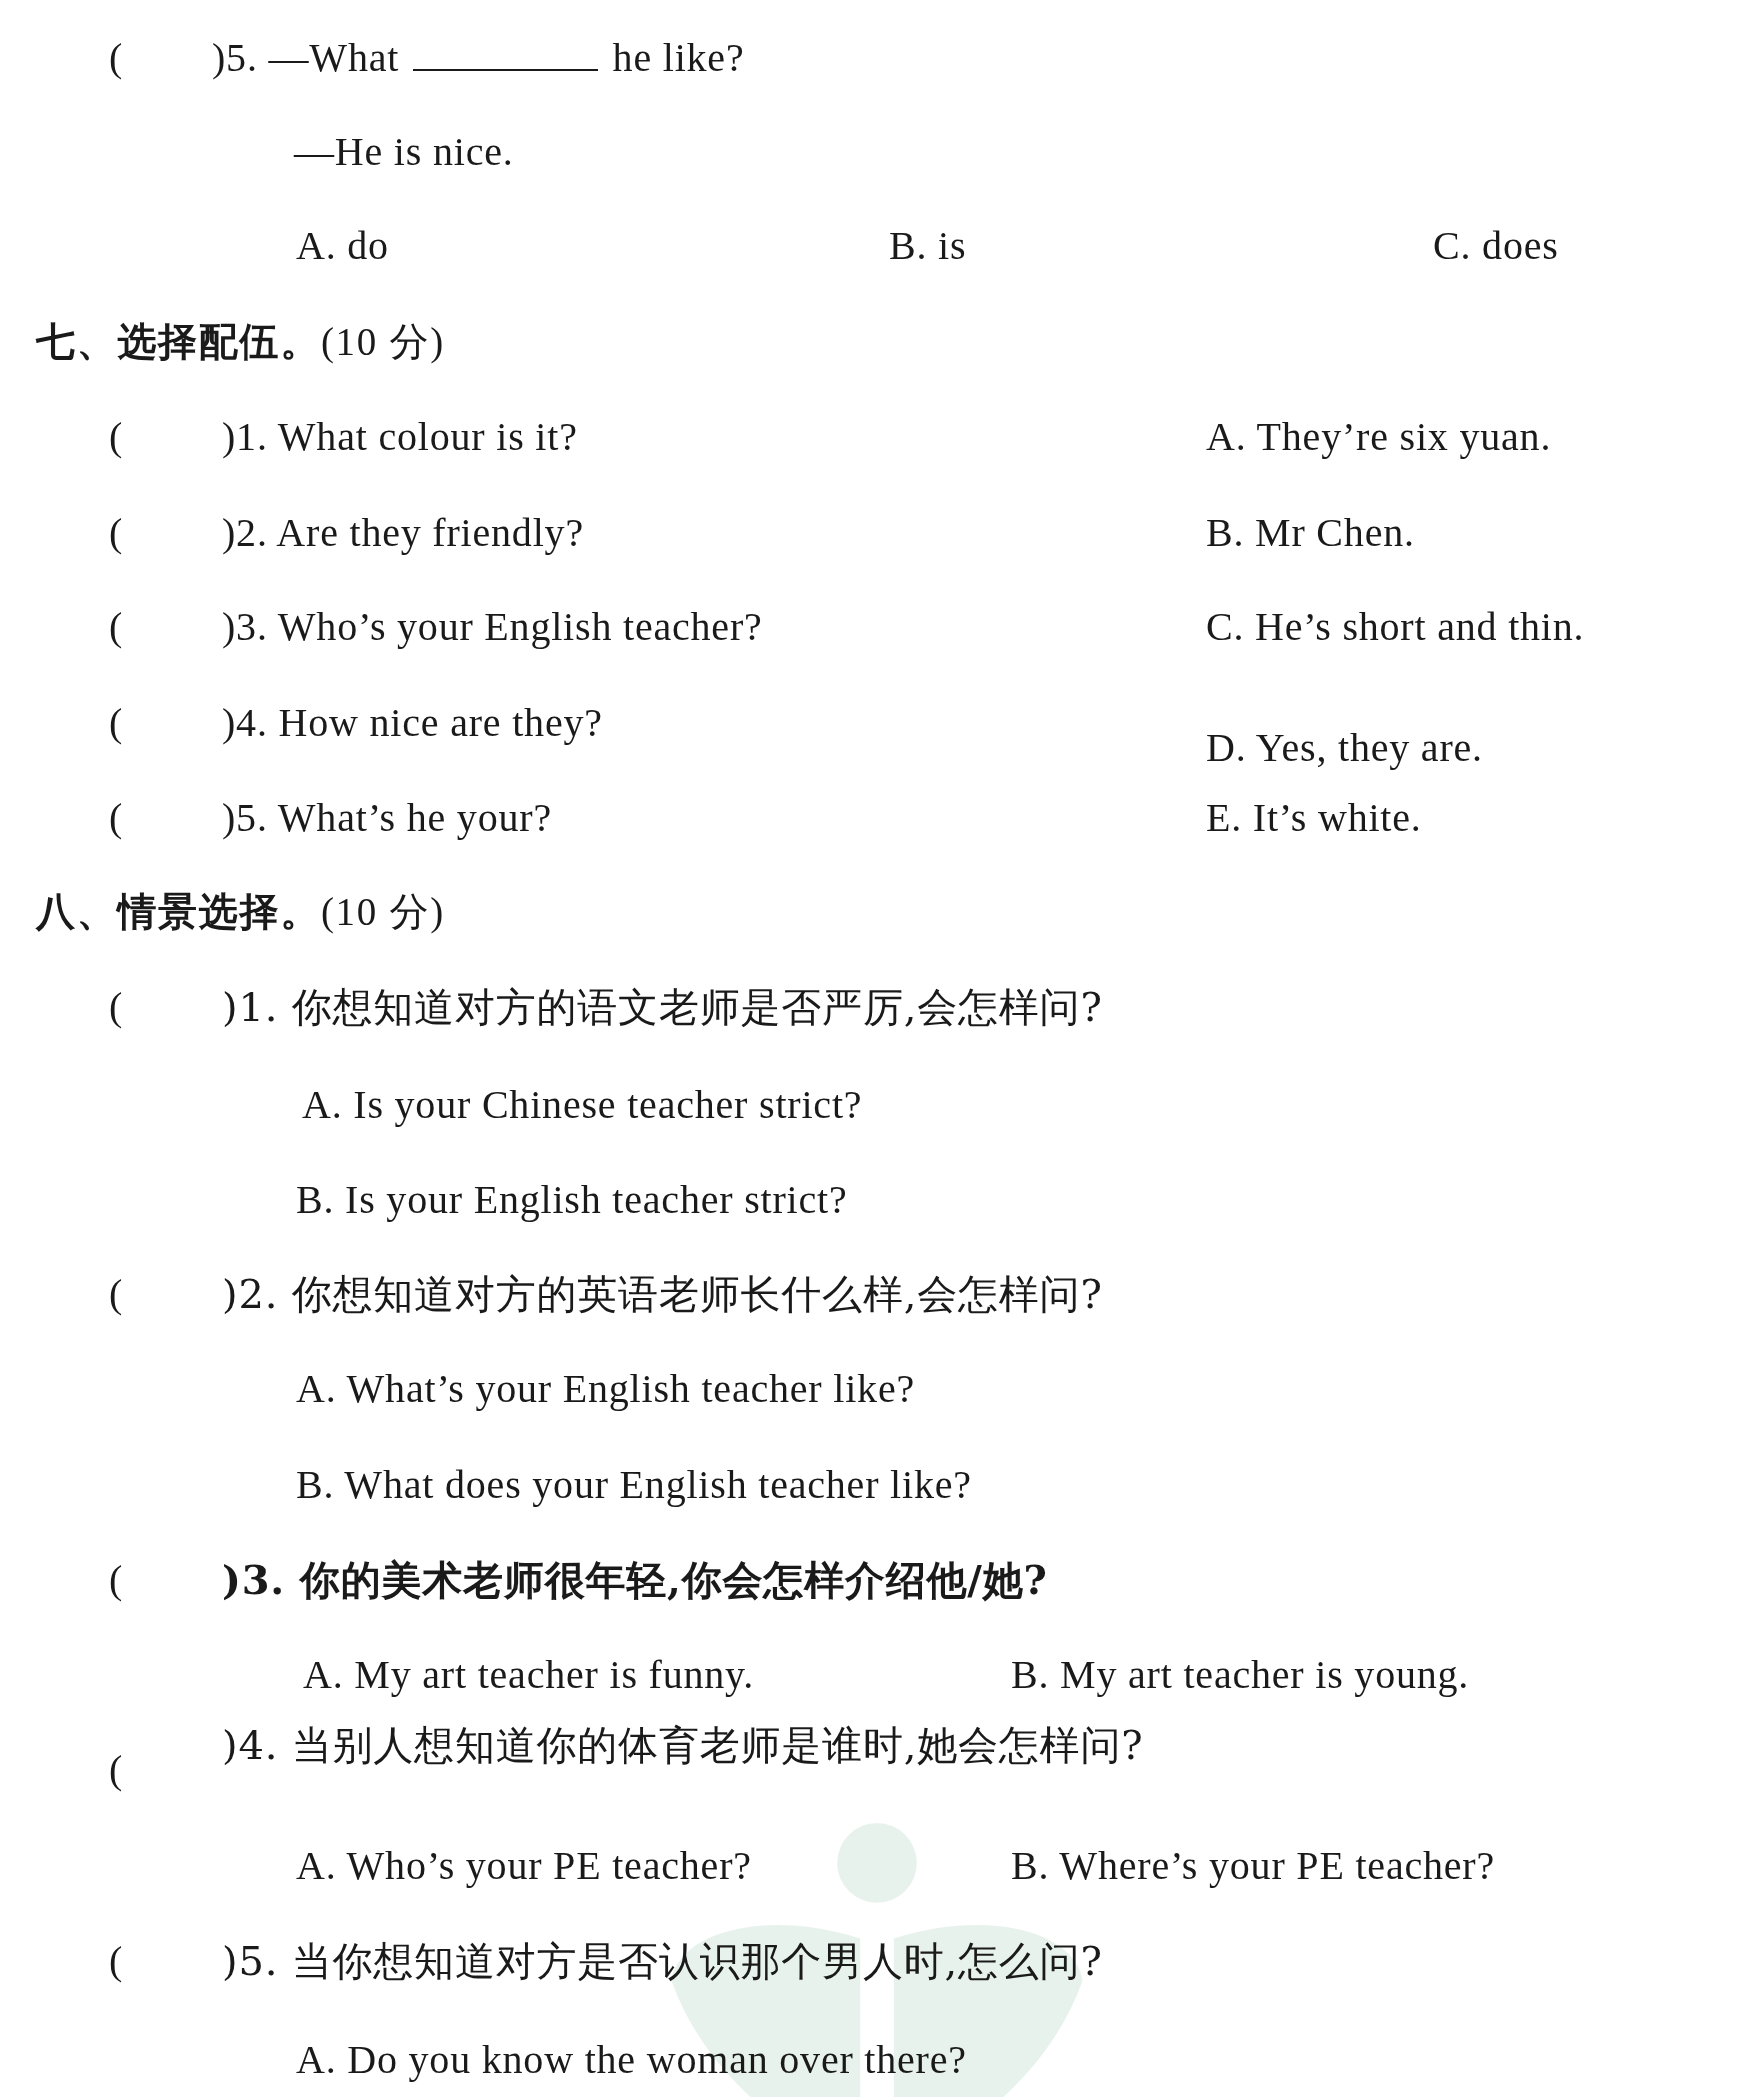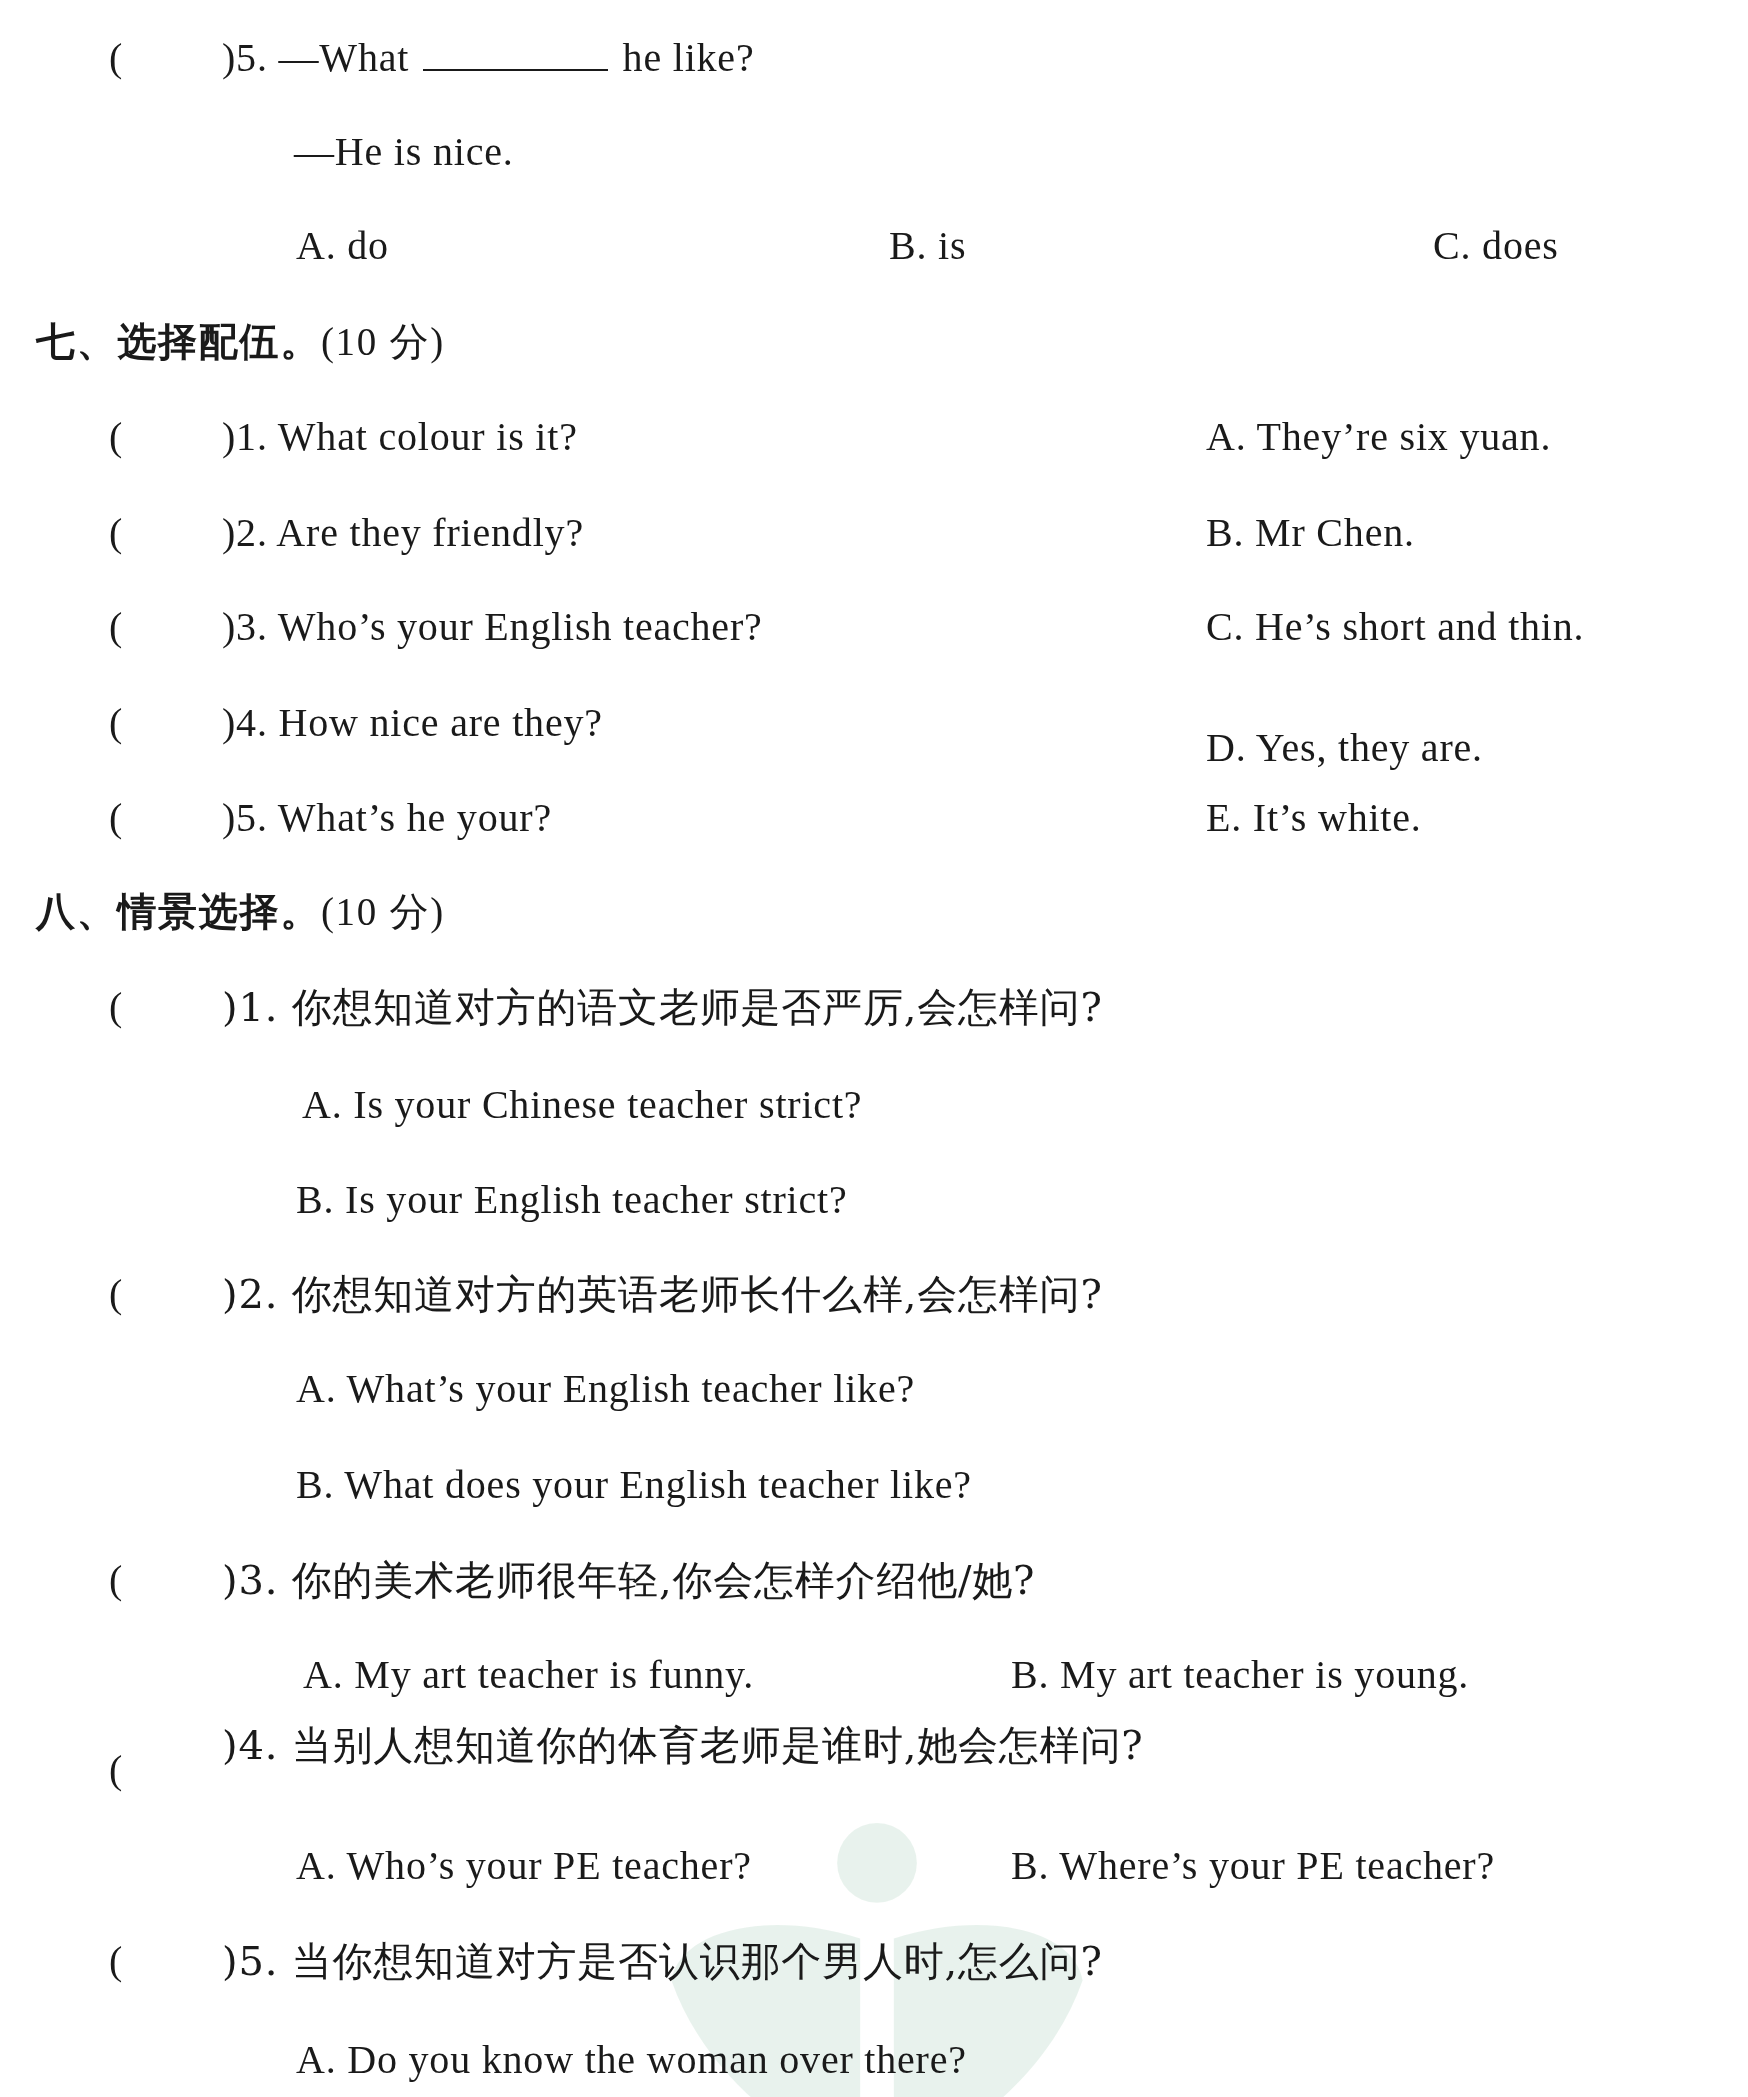--- a/index.html
+++ b/index.html
@@ -19,21 +19,21 @@
 <div class="watermark">
   <svg width="428" height="378" viewBox="0 0 1020 900" style="position:absolute;left:0;top:0;">
     <circle cx="510" cy="140" r="95" fill="#2e8b57"></circle>
     <path d="M470 320 C 250 250, 40 300, 20 420 C 120 700, 380 820, 470 880 Z" fill="#2e8b57"></path>
     <path d="M550 320 C 770 250, 980 300, 1000 420 C 900 700, 640 820, 550 880 Z" fill="#2e8b57"></path>
   </svg>
 
 </div>
 
 <div class="paren" style="left:109px;top:33px;">(</div>
-<div class="line" style="left:222px;top:33px;text-align:right;">
+<div class="line" style="left:212px;top:33px;text-align:right;">
   <span>)5.</span>
   <span>—What</span>
   <span class="blank"></span>
   <span>he like?</span>
 </div>
 <div class="line" style="left:294px;top:127px;">—He is nice.</div>
 <div class="line" style="left:296px;top:221px;">A. do</div>
 <div class="line" style="left:889px;top:221px;">B. is</div>
 <div class="line" style="left:1433px;top:221px;">C. does</div>
 
@@ -69,21 +69,21 @@
 <div class="line cn" style="left:222px;top:982px;"><span>)1.</span> <span>你想知道对方的语文老师是否严厉,会怎样问?</span></div>
 <div class="line" style="left:296px;top:1080px;margin-left:6px;">A. Is your Chinese teacher strict?</div>
 <div class="line" style="left:296px;top:1175px;">B. Is your English teacher strict?</div>
 
 <div class="paren" style="left:109px;top:1269px;">(</div>
 <div class="line cn" style="left:222px;top:1269px;"><span>)2.</span> <span>你想知道对方的英语老师长什么样,会怎样问?</span></div>
 <div class="line" style="left:296px;top:1364px;">A. What’s your English teacher like?</div>
 <div class="line" style="left:296px;top:1460px;">B. What does your English teacher like?</div>
 
 <div class="paren" style="left:109px;top:1555px;">(</div>
-<div class="line cn" style="left:222px;top:1555px;"><span>)3.</span> <span>你的美术老师很年轻,你会怎样介绍他/她?</span></div>
+<div class="line cn" style="left:222px;top:1555px;font-weight:bold;"><span>)3.</span> <span>你的美术老师很年轻,你会怎样介绍他/她?</span></div>
 <div class="line" style="left:296px;top:1650px;margin-left:7px;">A. My art teacher is funny.</div>
 <div class="line" style="left:1011px;top:1650px;">B. My art teacher is young.</div>
 
 <div class="paren" style="left:109px;top:1745px;">(</div>
 <div class="line cn" style="left:222px;top:1720px;"><span>)4.</span> <span>当别人想知道你的体育老师是谁时,她会怎样问?</span></div>
 <div class="line" style="left:296px;top:1841px;">A. Who’s your PE teacher?</div>
 <div class="line" style="left:1011px;top:1841px;">B. Where’s your PE teacher?</div>
 
 <div class="paren" style="left:109px;top:1936px;">(</div>
 <div class="line cn" style="left:222px;top:1936px;"><span>)5.</span> <span>当你想知道对方是否认识那个男人时,怎么问?</span></div>

